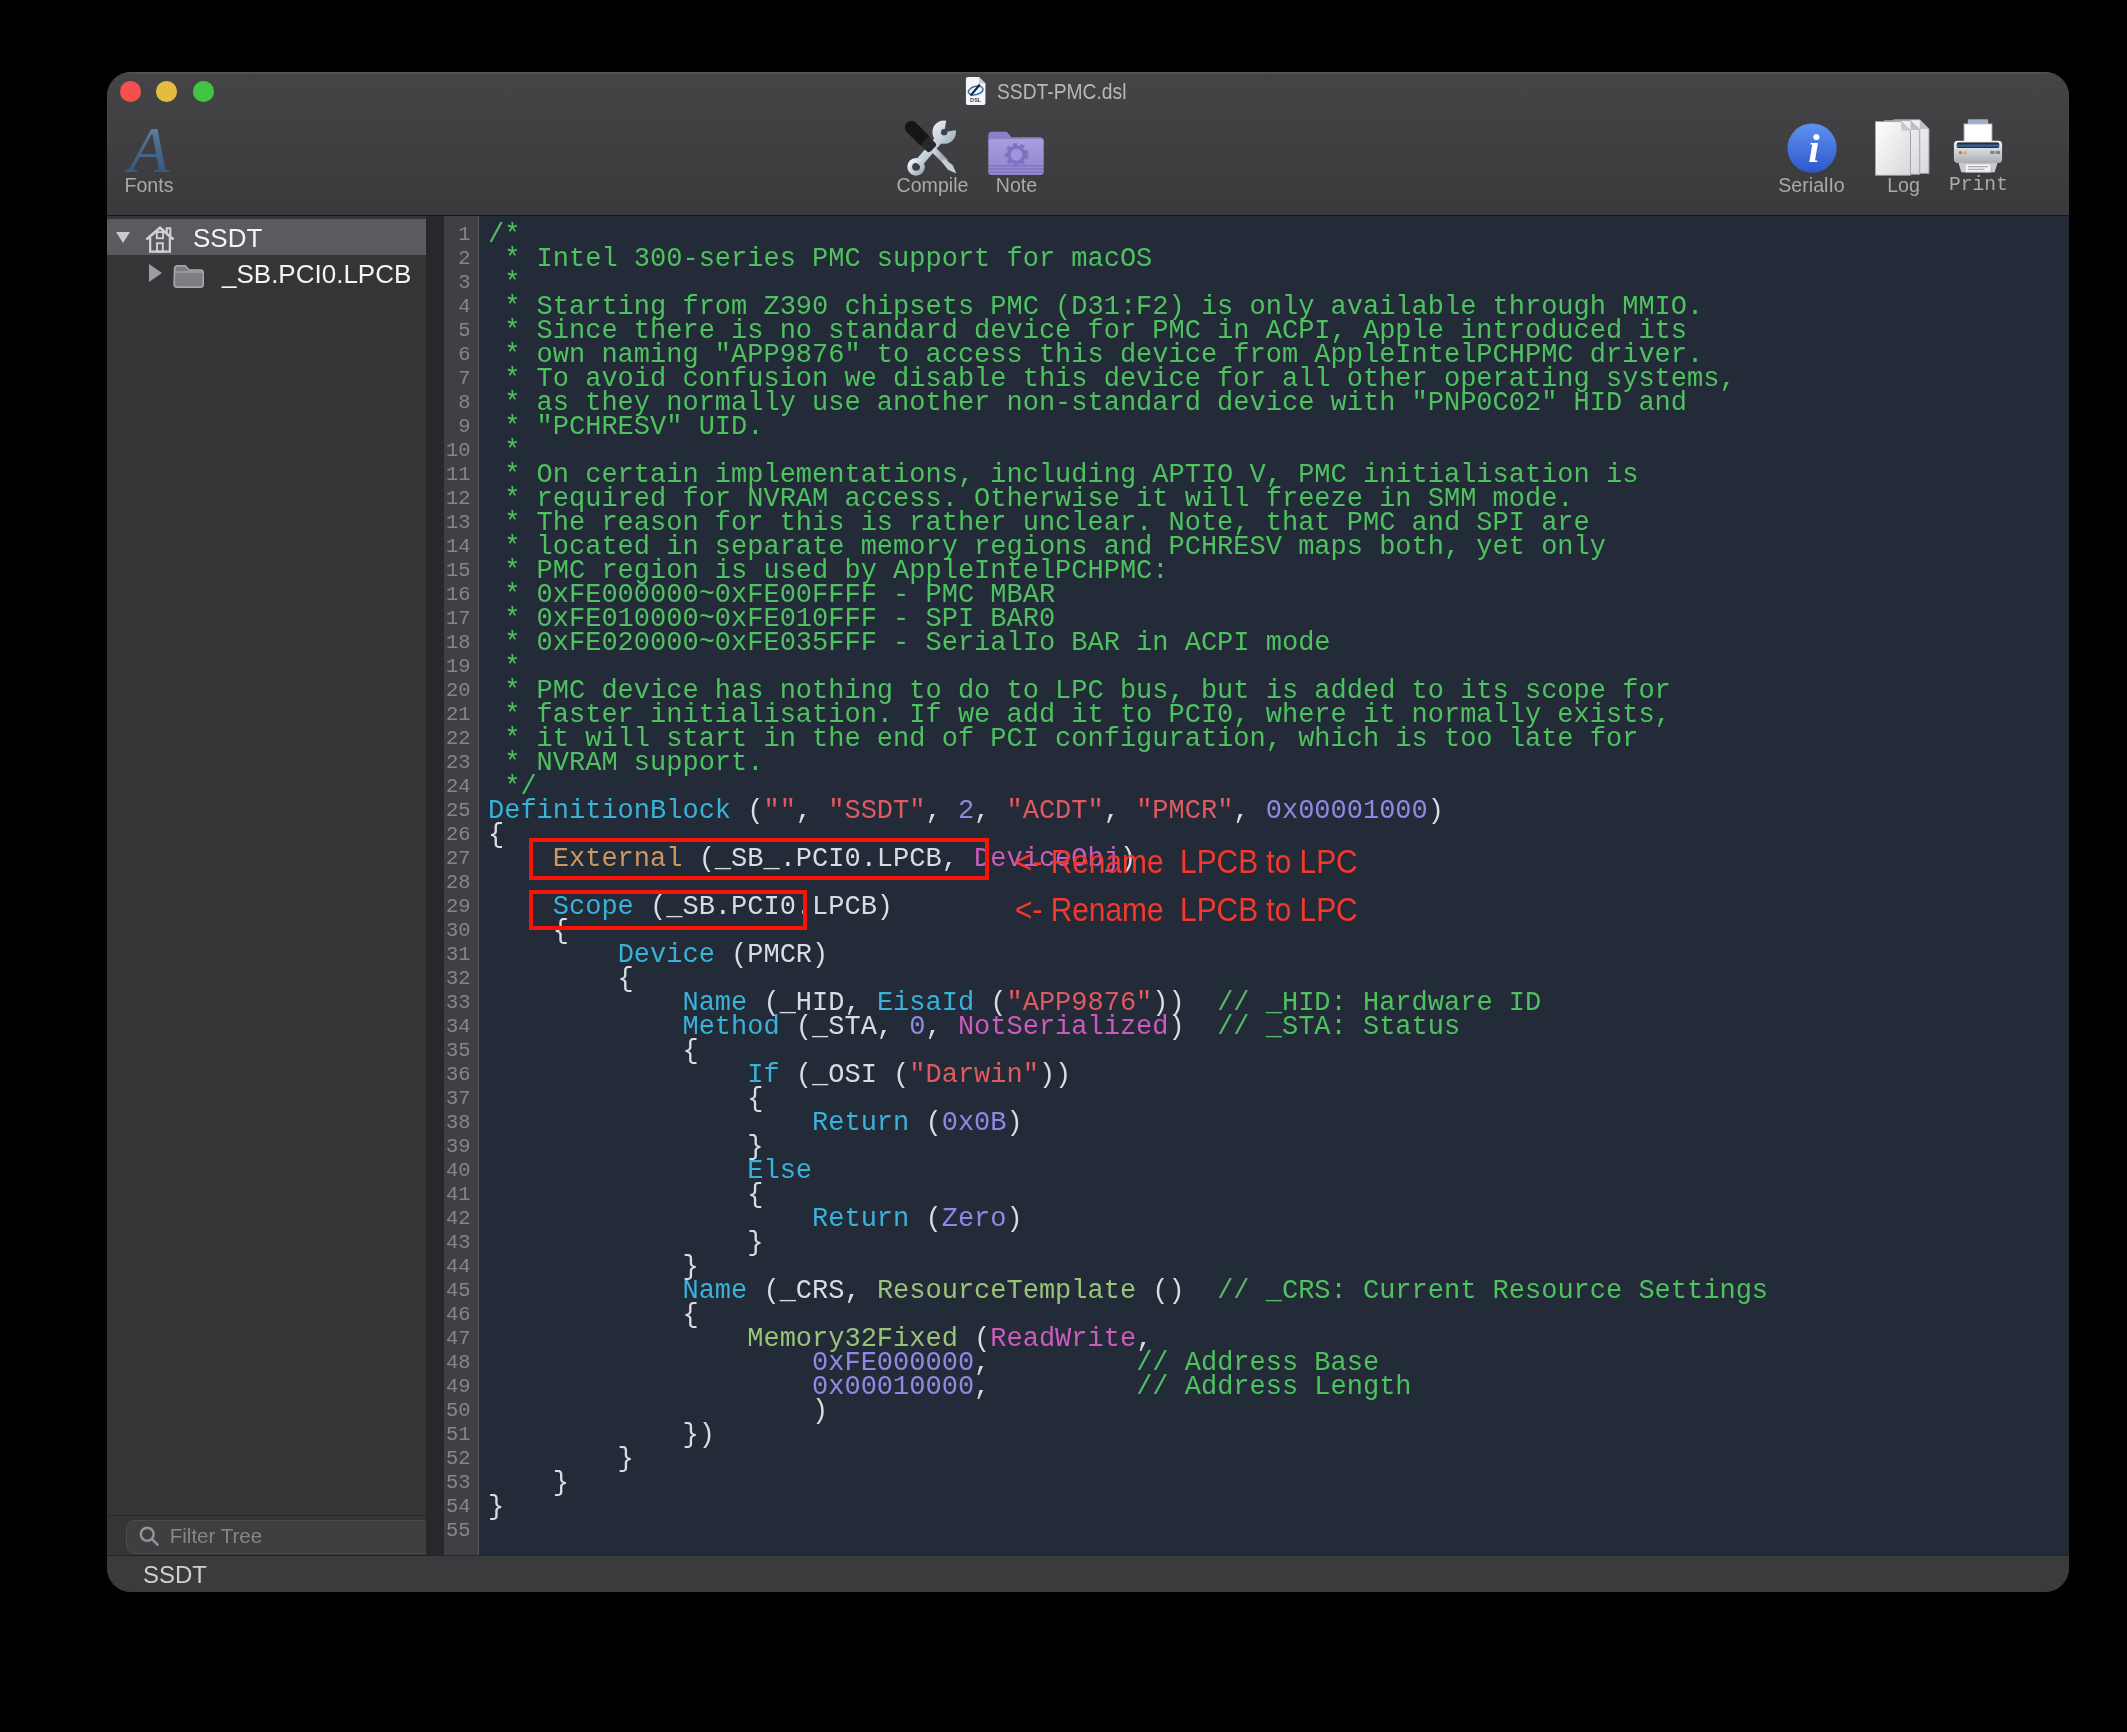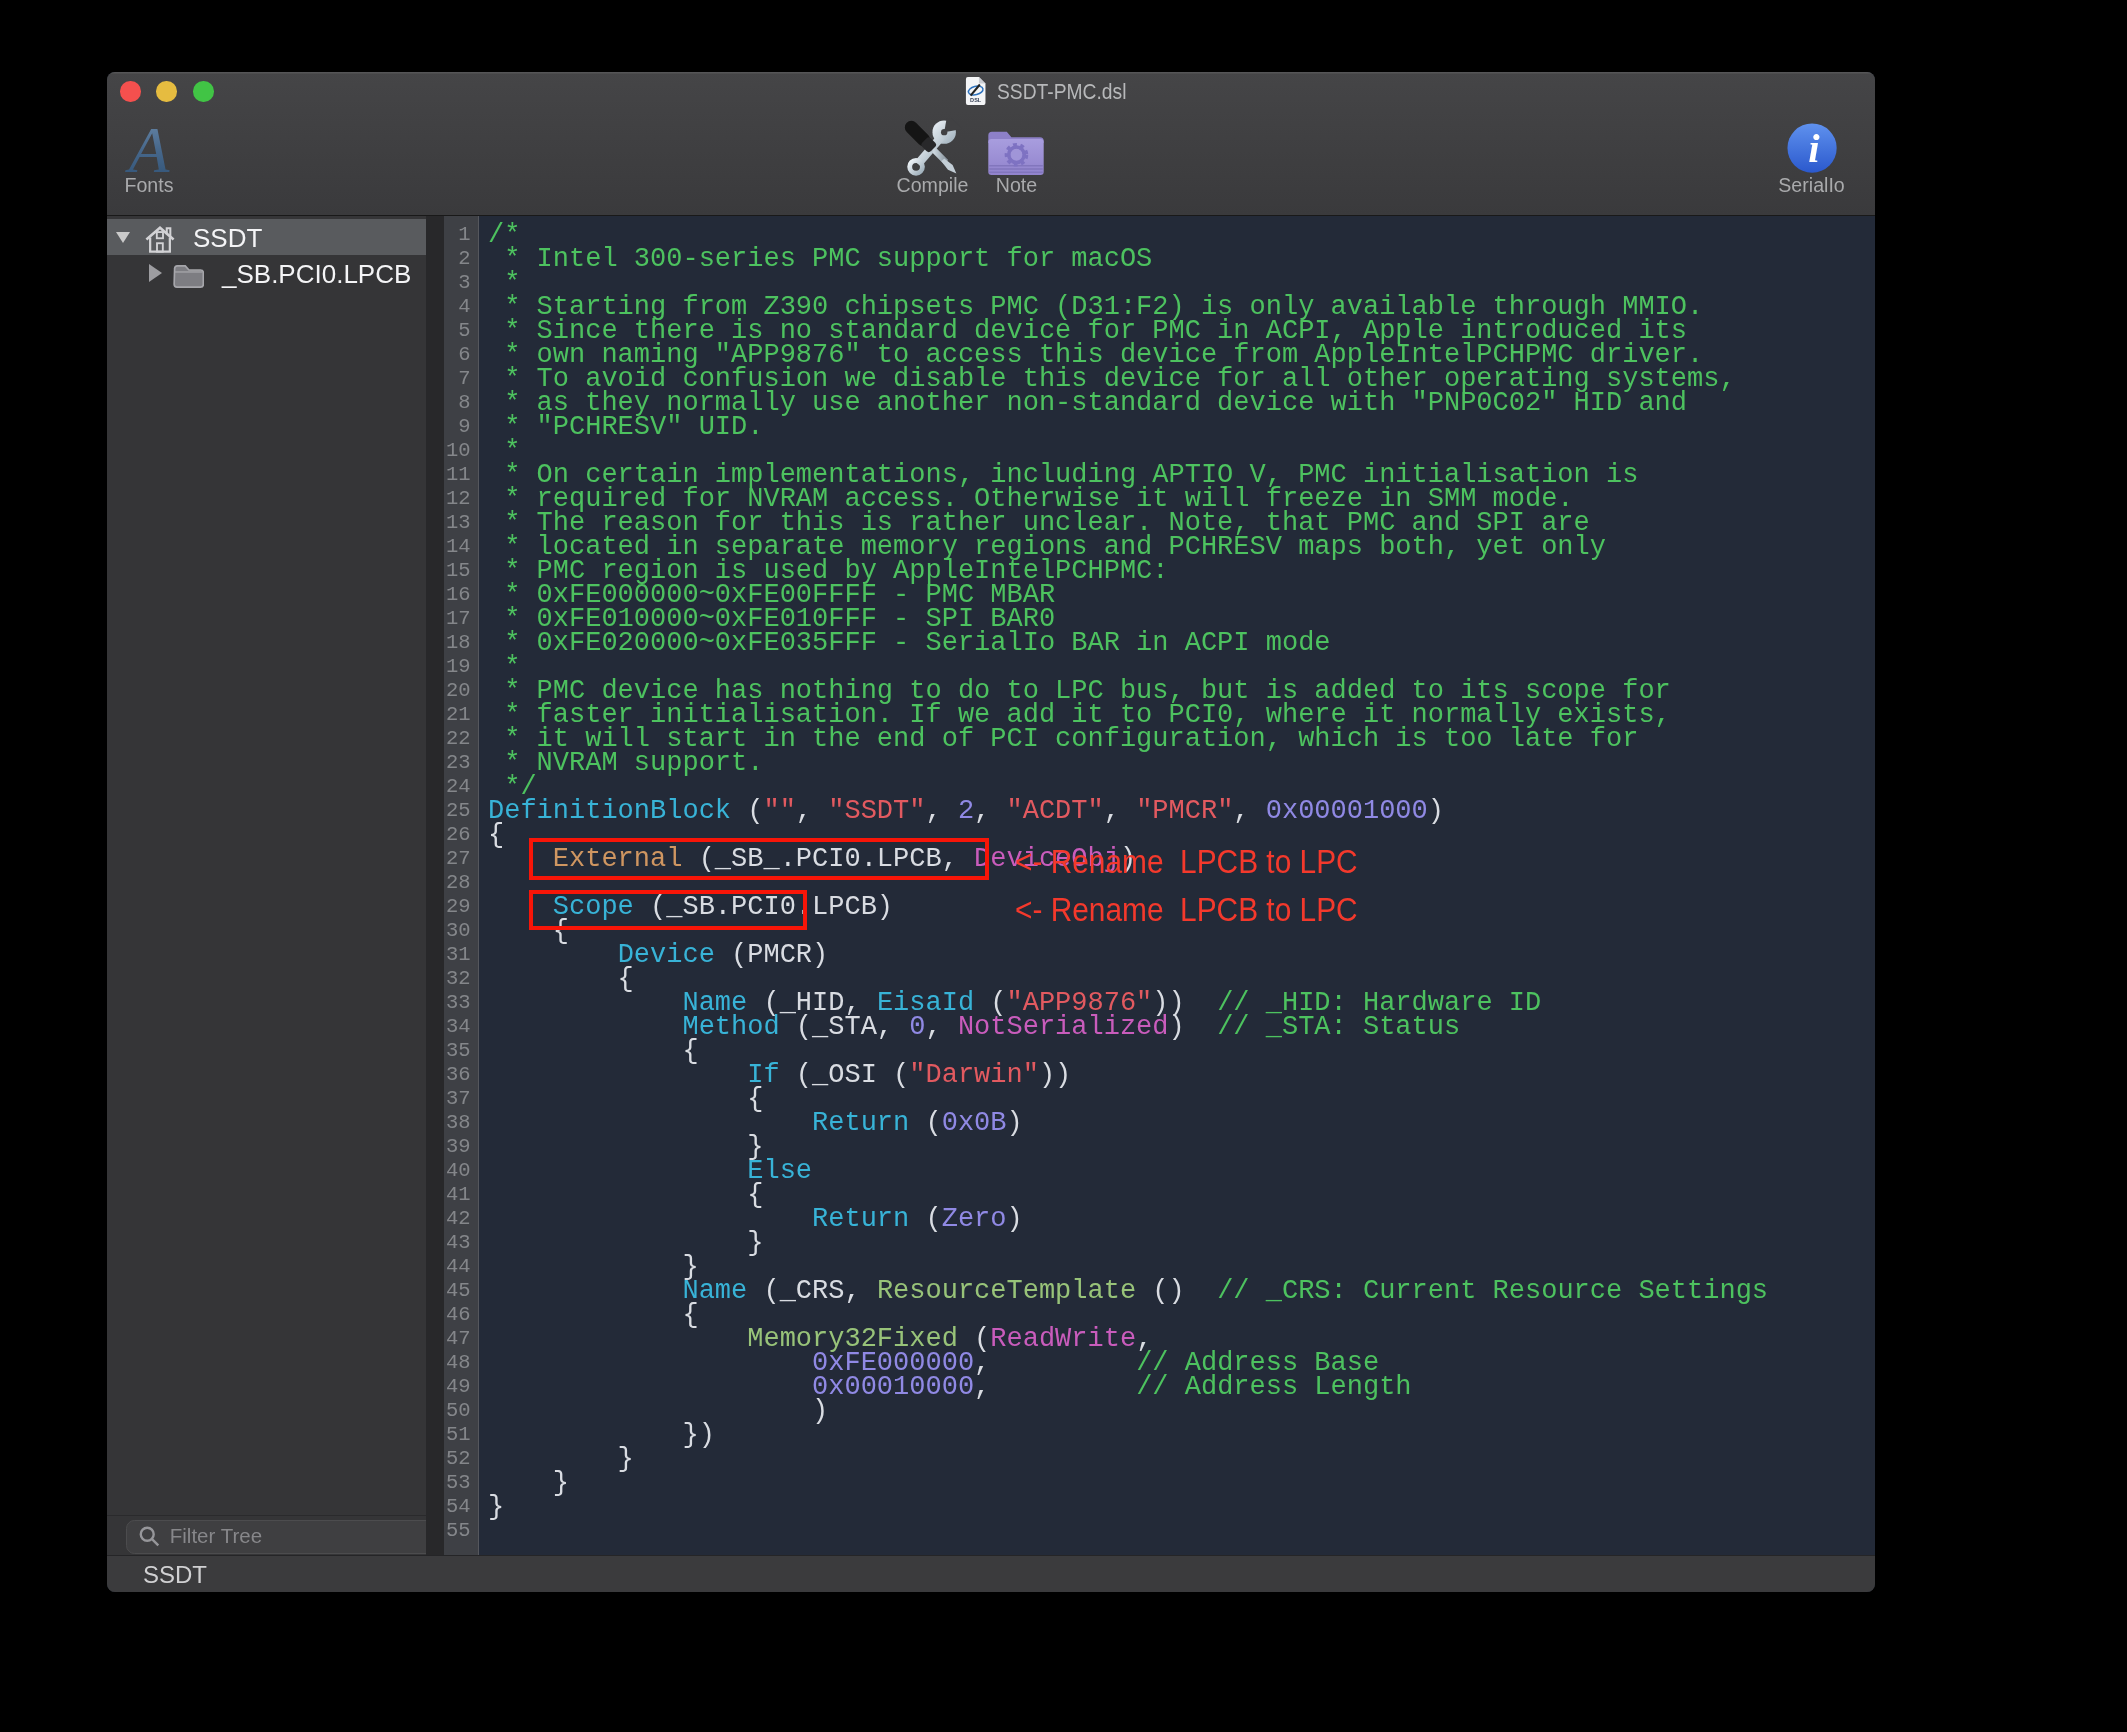--- a/index.html
+++ b/index.html
@@ -1,18 +1,18 @@
 <!DOCTYPE html>
 <html style="font-size:15px"><head><meta charset="utf-8">
 <style>
 * { margin:0; padding:0; box-sizing:border-box; }
 html,body { width:2127px; height:1732px; background:#000; overflow:hidden; }
 body { font-family:"Liberation Sans", sans-serif; position:relative; }
-#win { position:absolute; left:107px; top:72px; width:1768px; height:1520px;
-  border-radius:8px; background:#232a38; overflow:hidden; }
+#win { position:absolute; left:107px; top:72px; width:1962px; height:1520px;
+  border-radius:24px; background:#232a38; overflow:hidden; }
 #toolbar { position:absolute; left:0; top:0; width:100%; height:144px;
   background:linear-gradient(#454547,#3a3a3c); border-bottom:1.9px solid #191919; box-shadow:inset 0 1.4px 0 rgba(255,255,255,0.09); }
 .tl { position:absolute; top:9.3px; width:20.5px; height:20.5px; border-radius:50%; }
 .lbl { position:absolute; top:102px; font-size:19.6px; color:#a9aaac; text-align:center; white-space:nowrap; }
 #title { position:absolute; left:890px; top:7.5px; font-size:21.4px; color:#b7b8ba; transform:scaleX(0.9); transform-origin:0 0; }
 .icon { position:absolute; }
 #sidebar { position:absolute; left:0; top:144px; width:319px; height:1340px; background:#353537; }
 #row1 { position:absolute; left:0; top:2.8px; width:319px; height:36px; background:#595b5e; }
 #row2 { position:absolute; left:0; top:39px; width:319px; height:36px; }
 .tri-d { width:0; height:0; border-left:7.5px solid transparent; border-right:7.5px solid transparent; border-top:11.2px solid #cacaca; position:absolute; }

